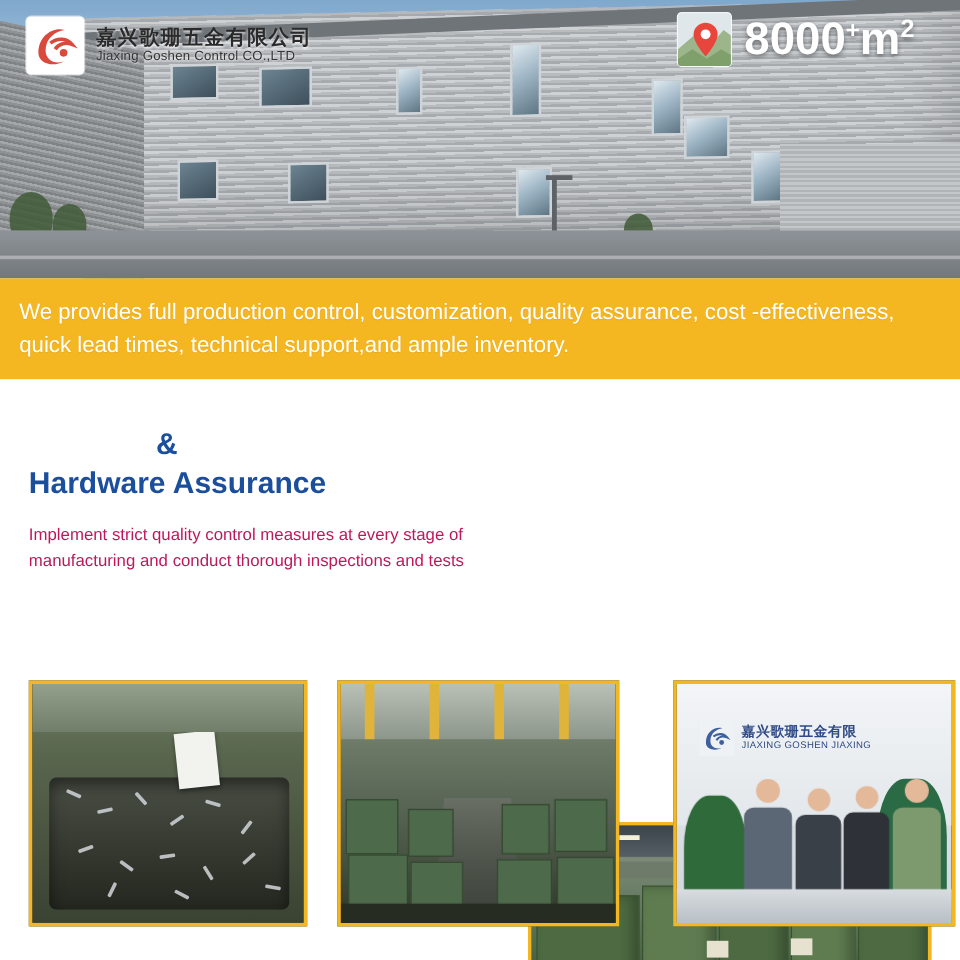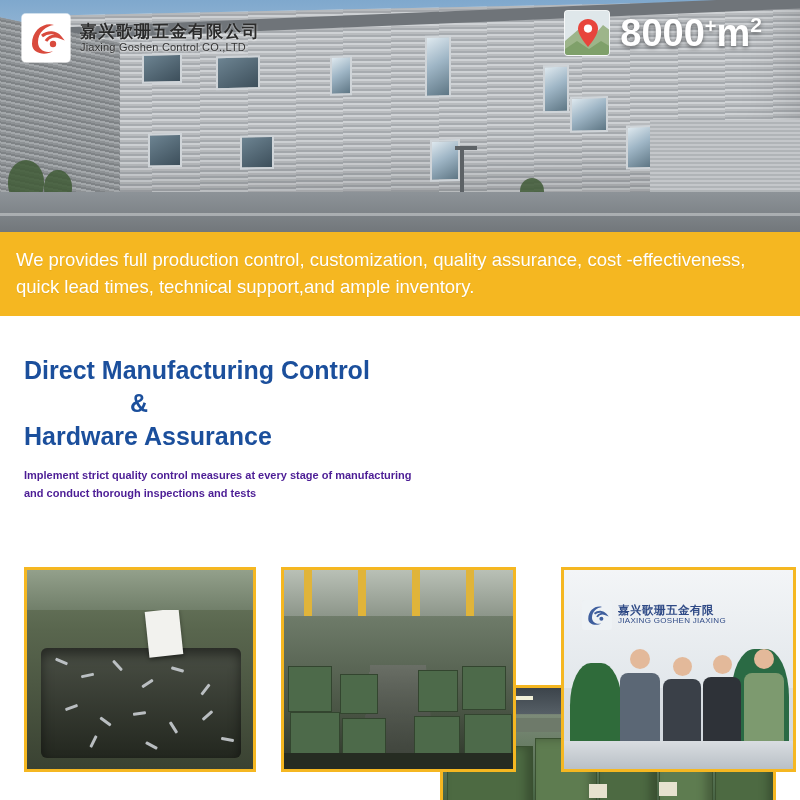--- a/index.html
+++ b/index.html
@@ -139,21 +139,21 @@
   
   .mid {
     position: absolute; left: 0; top: 332px; width: 800px; height: 215px;
   }
   .mid-text { position: absolute; left: 24px; top: 22px; width: 410px; }
   .h-blue {
     color: #1b4f9c; font-size: 25px; font-weight: bold; line-height: 1.32;
   }
   .h-blue .amp { display: block; text-align: center; width: 230px; }
   .mid-body {
-    margin-top: 14px; font-size: 11px; color: #4c1d95; line-height: 1.6; font-weight: bold;
+    margin-top: 14px; font-size: 14px; color: #be185d; line-height: 1.6;
   }
 
   .photo {
     position: absolute; background: #2f3a33; overflow: hidden;
     border: 3px solid #f5b721;
   }
   .photo .inner { position: absolute; inset: 0; }
 
   
   .ph-machines { left: 440px; top: 353px; width: 336px; height: 175px; }
@@ -316,21 +316,20 @@
     </div>
   </div>
 
   <div class="banner">
     <p>We provides full production control, customization, quality assurance, cost -effectiveness, quick lead times, technical support,and ample inventory.</p>
   </div>
 
   <div class="mid">
     <div class="mid-text">
       <div class="h-blue">
-        <div>Direct Manufacturing Control</div>
         <div class="amp">&amp;</div>
         <div>Hardware Assurance</div>
       </div>
       <div class="mid-body">Implement strict quality control measures at every stage of manufacturing and conduct thorough inspections and tests</div>
     </div>
 
     <div class="photo ph-machines">
       <div class="inner">
         <div class="ceil">
           <div class="ceil-lamp" style="left:30px;width:60px;"></div>

